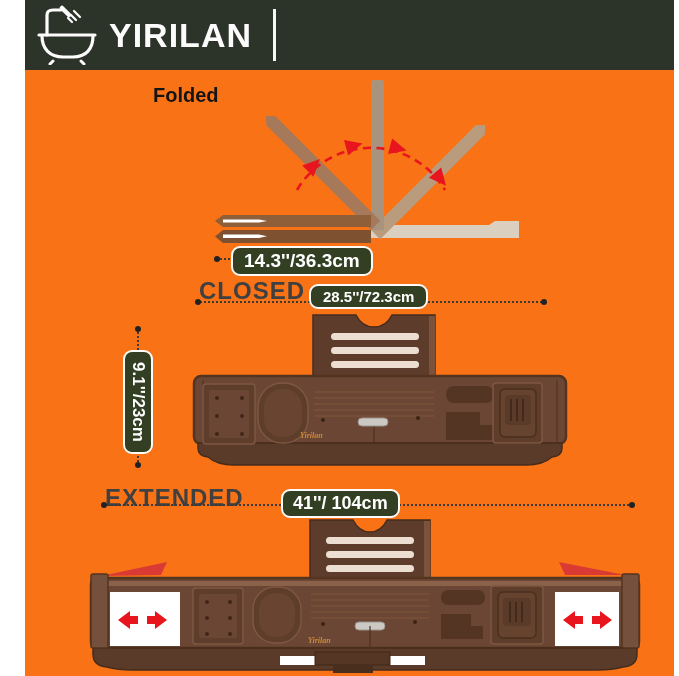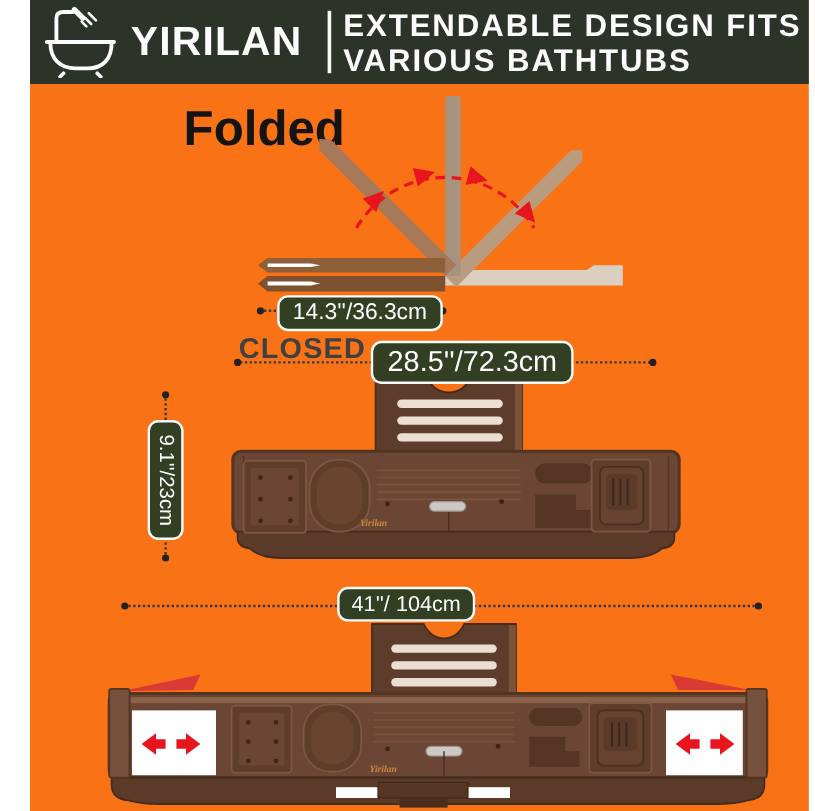--- a/index.html
+++ b/index.html
@@ -22,38 +22,38 @@
   
   .hdr{position:absolute;left:0;top:0;width:679px;height:70px;background:var(--header-bg);}
   .hdr .brand{position:absolute;left:84px;top:0;height:70px;line-height:70px;color:#fcfcfc;
     font-size:34px;font-weight:800;letter-spacing:1px;}
   .hdr .divider{position:absolute;left:248px;top:9px;width:3px;height:52px;background:#f7f7f5;}
   .hdr .title{position:absolute;left:261px;top:7px;color:#fcfcfc;font-size:26px;font-weight:800;
     letter-spacing:1.6px;line-height:29px;white-space:nowrap;}
   .tub{position:absolute;left:10px;top:5px;}
 
   
-  .folded-label{position:absolute;left:128px;top:84px;font-size:41px;font-weight:700;color:#141414;}
+  .folded-label{position:absolute;left:128px;top:84px;font-size:20px;font-weight:700;color:#141414;}
   .state-label{position:absolute;font-size:24px;font-weight:600;color:#404040;letter-spacing:1px;}
 
   
   .dline-h{position:absolute;height:0;border-top:2px dotted #3a3a3a;}
   .dline-h::before,.dline-h::after{content:"";position:absolute;top:-4px;width:6px;height:6px;
     border-radius:50%;background:#222;}
   .dline-h::before{left:-2px;} .dline-h::after{right:-2px;}
   .dline-v{position:absolute;width:0;border-left:2px dotted #3a3a3a;}
   .dline-v::before,.dline-v::after{content:"";position:absolute;left:-4px;width:6px;height:6px;
     border-radius:50%;background:#222;}
   .dline-v::before{top:-2px;} .dline-v::after{bottom:-2px;}
 
-  .badge{position:absolute;background:var(--badge-bg);color:#fff;font-weight:400;
+  .badge{position:absolute;background:var(--badge-bg);color:#fff;font-weight:700;
     border:2px solid #fbfbfb;border-radius:9px;white-space:nowrap;
     font-family:"Liberation Sans",sans-serif;z-index:3;}
   .badge.b14{left:206px;top:246px;font-size:19px;padding:2px 11px;}
-  .badge.b28{left:284px;top:284px;font-size:24px;padding:2px 12px;}
+  .badge.b28{left:284px;top:284px;font-size:15px;padding:2px 12px;}
   .badge.b41{left:256px;top:489px;font-size:18px;padding:2px 10px;}
   .badge.b91{left:98px;top:350px;font-size:17px;padding:10px 3px;writing-mode:vertical-rl;}
 
   svg{position:absolute;display:block;}
   svg text{font-family:"Liberation Serif",serif;font-style:italic;font-weight:bold;}
 </style>
 </head>
 <body>
 
 <div id="stage">
@@ -64,24 +64,20 @@
         <path d="M4 30 H60"></path>
         <path d="M7 31 C7 44 15 52 28 52 H38 C51 52 58 44 58 31"></path>
         <path d="M18 56 l-3 3 M46 56 l3 3" stroke-width="3"></path>
         <path d="M12 30 V10 Q12 5 18 5 H26"></path>
         <path d="M27 3 l7 7" stroke-width="4.5"></path>
         <path d="M36 10 l5 5 M39 6 l6 6 M33 13 l4 4" stroke-width="2.2"></path>
       </g>
     </svg>
     <div class="brand">YIRILAN</div>
     <div class="divider"></div>
-    <div class="title">
-      <div>EXTENDABLE DESIGN FITS</div>
-      <div>VARIOUS BATHTUBS</div>
-    </div>
   </div>
 
   <div class="folded-label">Folded</div>
 
   <svg style="left:168px;top:80px" width="350" height="170" viewBox="0 0 350 170">
 
     <polygon fill="var(--wood-pale)" points="178,145 296,145 302,141 326,141 326,158 178,158"></polygon>
 
     <g transform="rotate(135 178 150)">
       <polygon points="30,137 178,137 178,150 30,150 23,143.5" fill="#b99b7e"></polygon>
@@ -174,20 +170,21 @@
       <rect x="305" y="77" width="49" height="60" rx="3" fill="var(--wood-recess)" stroke="#7d5742" stroke-width="1.5"></rect>
       <rect x="312" y="83" width="36" height="48" rx="5" fill="#66432f" stroke="#4a2f1e" stroke-width="1.5"></rect>
       <rect x="317" y="89" width="26" height="30" rx="4" fill="#5a3a28"></rect>
       <line x1="323" y1="93" x2="323" y2="115" stroke="#3c2616" stroke-width="1.6"></line>
       <line x1="329" y1="93" x2="329" y2="115" stroke="#3c2616" stroke-width="1.6"></line>
       <line x1="335" y1="93" x2="335" y2="115" stroke="#3c2616" stroke-width="1.6"></line>
     </g>
     <text x="112" y="132" font-size="8" fill="var(--logo-gold)">Yirilan</text>
   </svg>
 
+  <div class="state-label" style="left:80px;top:484px">EXTENDED</div>
   <div class="dline-h" style="left:78px;top:504px;width:530px"></div>
   <div class="badge b41">41''/ 104cm</div>
 
   <svg style="left:52px;top:516px" width="576" height="160" viewBox="0 0 576 160">
 
     <polygon fill="#da3a34" points="24,60 90,46 84,59"></polygon>
     <polygon fill="#da3a34" points="548,59 482,46 488,59"></polygon>
 
     <g>
       <path d="M233 4 H276 Q282 16 293 16 Q304 16 310 4 H353 V70 H233 Z" fill="var(--wood-stand)" stroke="#462c1d" stroke-width="1.5"></path>

